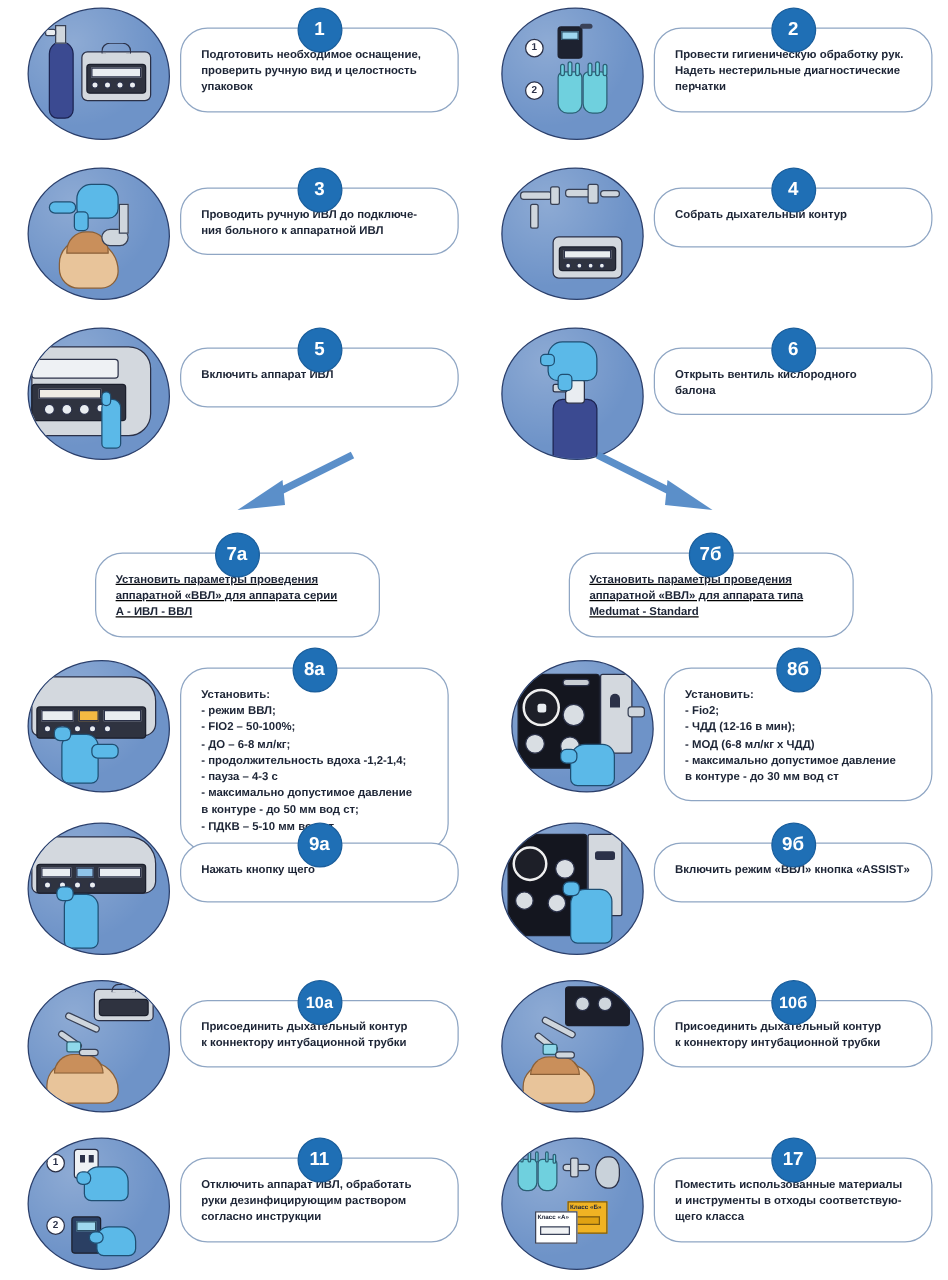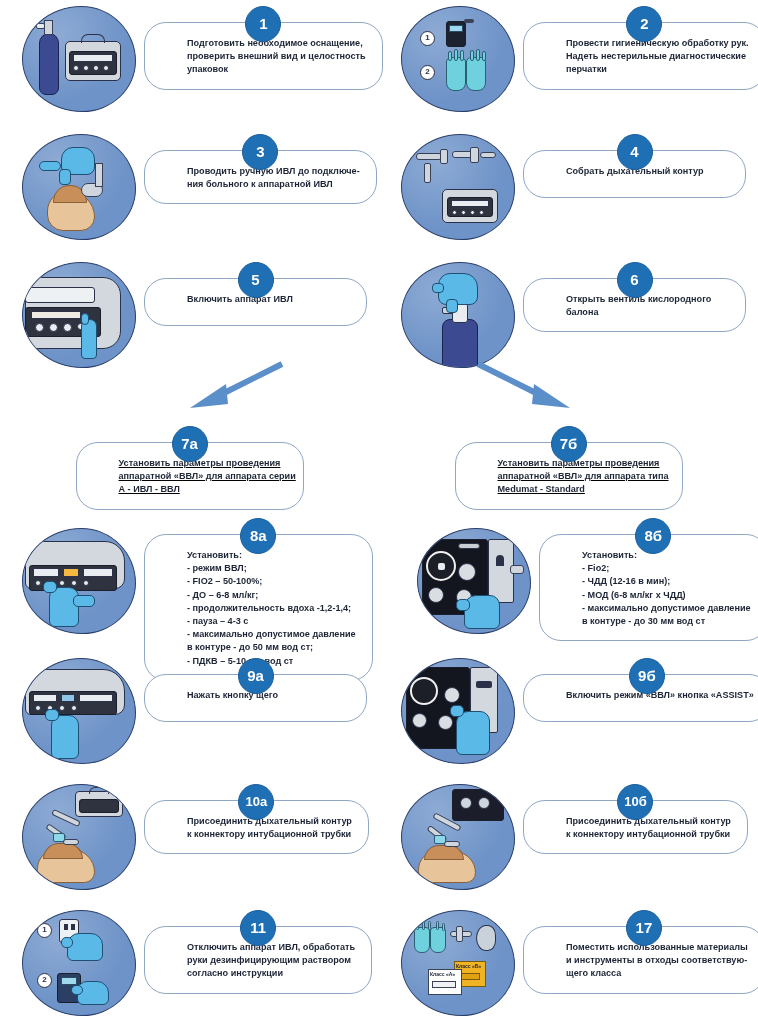--- a/index.html
+++ b/index.html
@@ -77,21 +77,21 @@
     font-size:15px;font-weight:bold;
     line-height:34px;text-align:center;
     letter-spacing:0px;
   }
   .bubble .badge.wide{font-size:13px;}
   .bubble .txt{
     font-size:9.1px;line-height:13.2px;color:#1c2435;font-weight:bold;
     margin-top:2px;
   }
   .bubble .txt.list{margin-top:0;}
-  .bubble .txt .li{display:block;white-space:nowrap;margin-left:26px;}
+  .bubble .txt .li{display:block;white-space:nowrap;}
 
   
   .b-tall{min-height:62px;}
   .b-list{min-height:104px;padding-top:14px;}
 
   
   .arrows{position:absolute;left:0;top:358px;width:758px;height:60px;}
 
   
   .branchrow{position:absolute;left:0;top:420px;width:758px;display:flex;}
@@ -119,21 +119,21 @@
           <div class="p knob" style="left:50px;top:58px;width:6px;height:6px;"></div>
           <div class="p knob" style="left:60px;top:58px;width:6px;height:6px;"></div>
           <div class="p knob" style="left:70px;top:58px;width:6px;height:6px;"></div>
           <div class="p knob" style="left:80px;top:58px;width:6px;height:6px;"></div>
         </div>
       </div>
       <div class="bubble">
         <div class="badge">1</div>
         <div class="txt">
           <span class="li">Подготовить необходимое оснащение,</span>
-          <span class="li">проверить внешний вид и целостность</span>
+          <span class="li">проверить ручную вид и целостность</span>
           <span class="li">упаковок</span>
         </div>
       </div>
     </div>
 
     <div class="col right">
       <div class="ill">
         <div class="blob">
             <div class="sheen"></div>
           <div class="p devdark" style="left:44px;top:14px;width:20px;height:26px;background:#1d2230;"></div>

